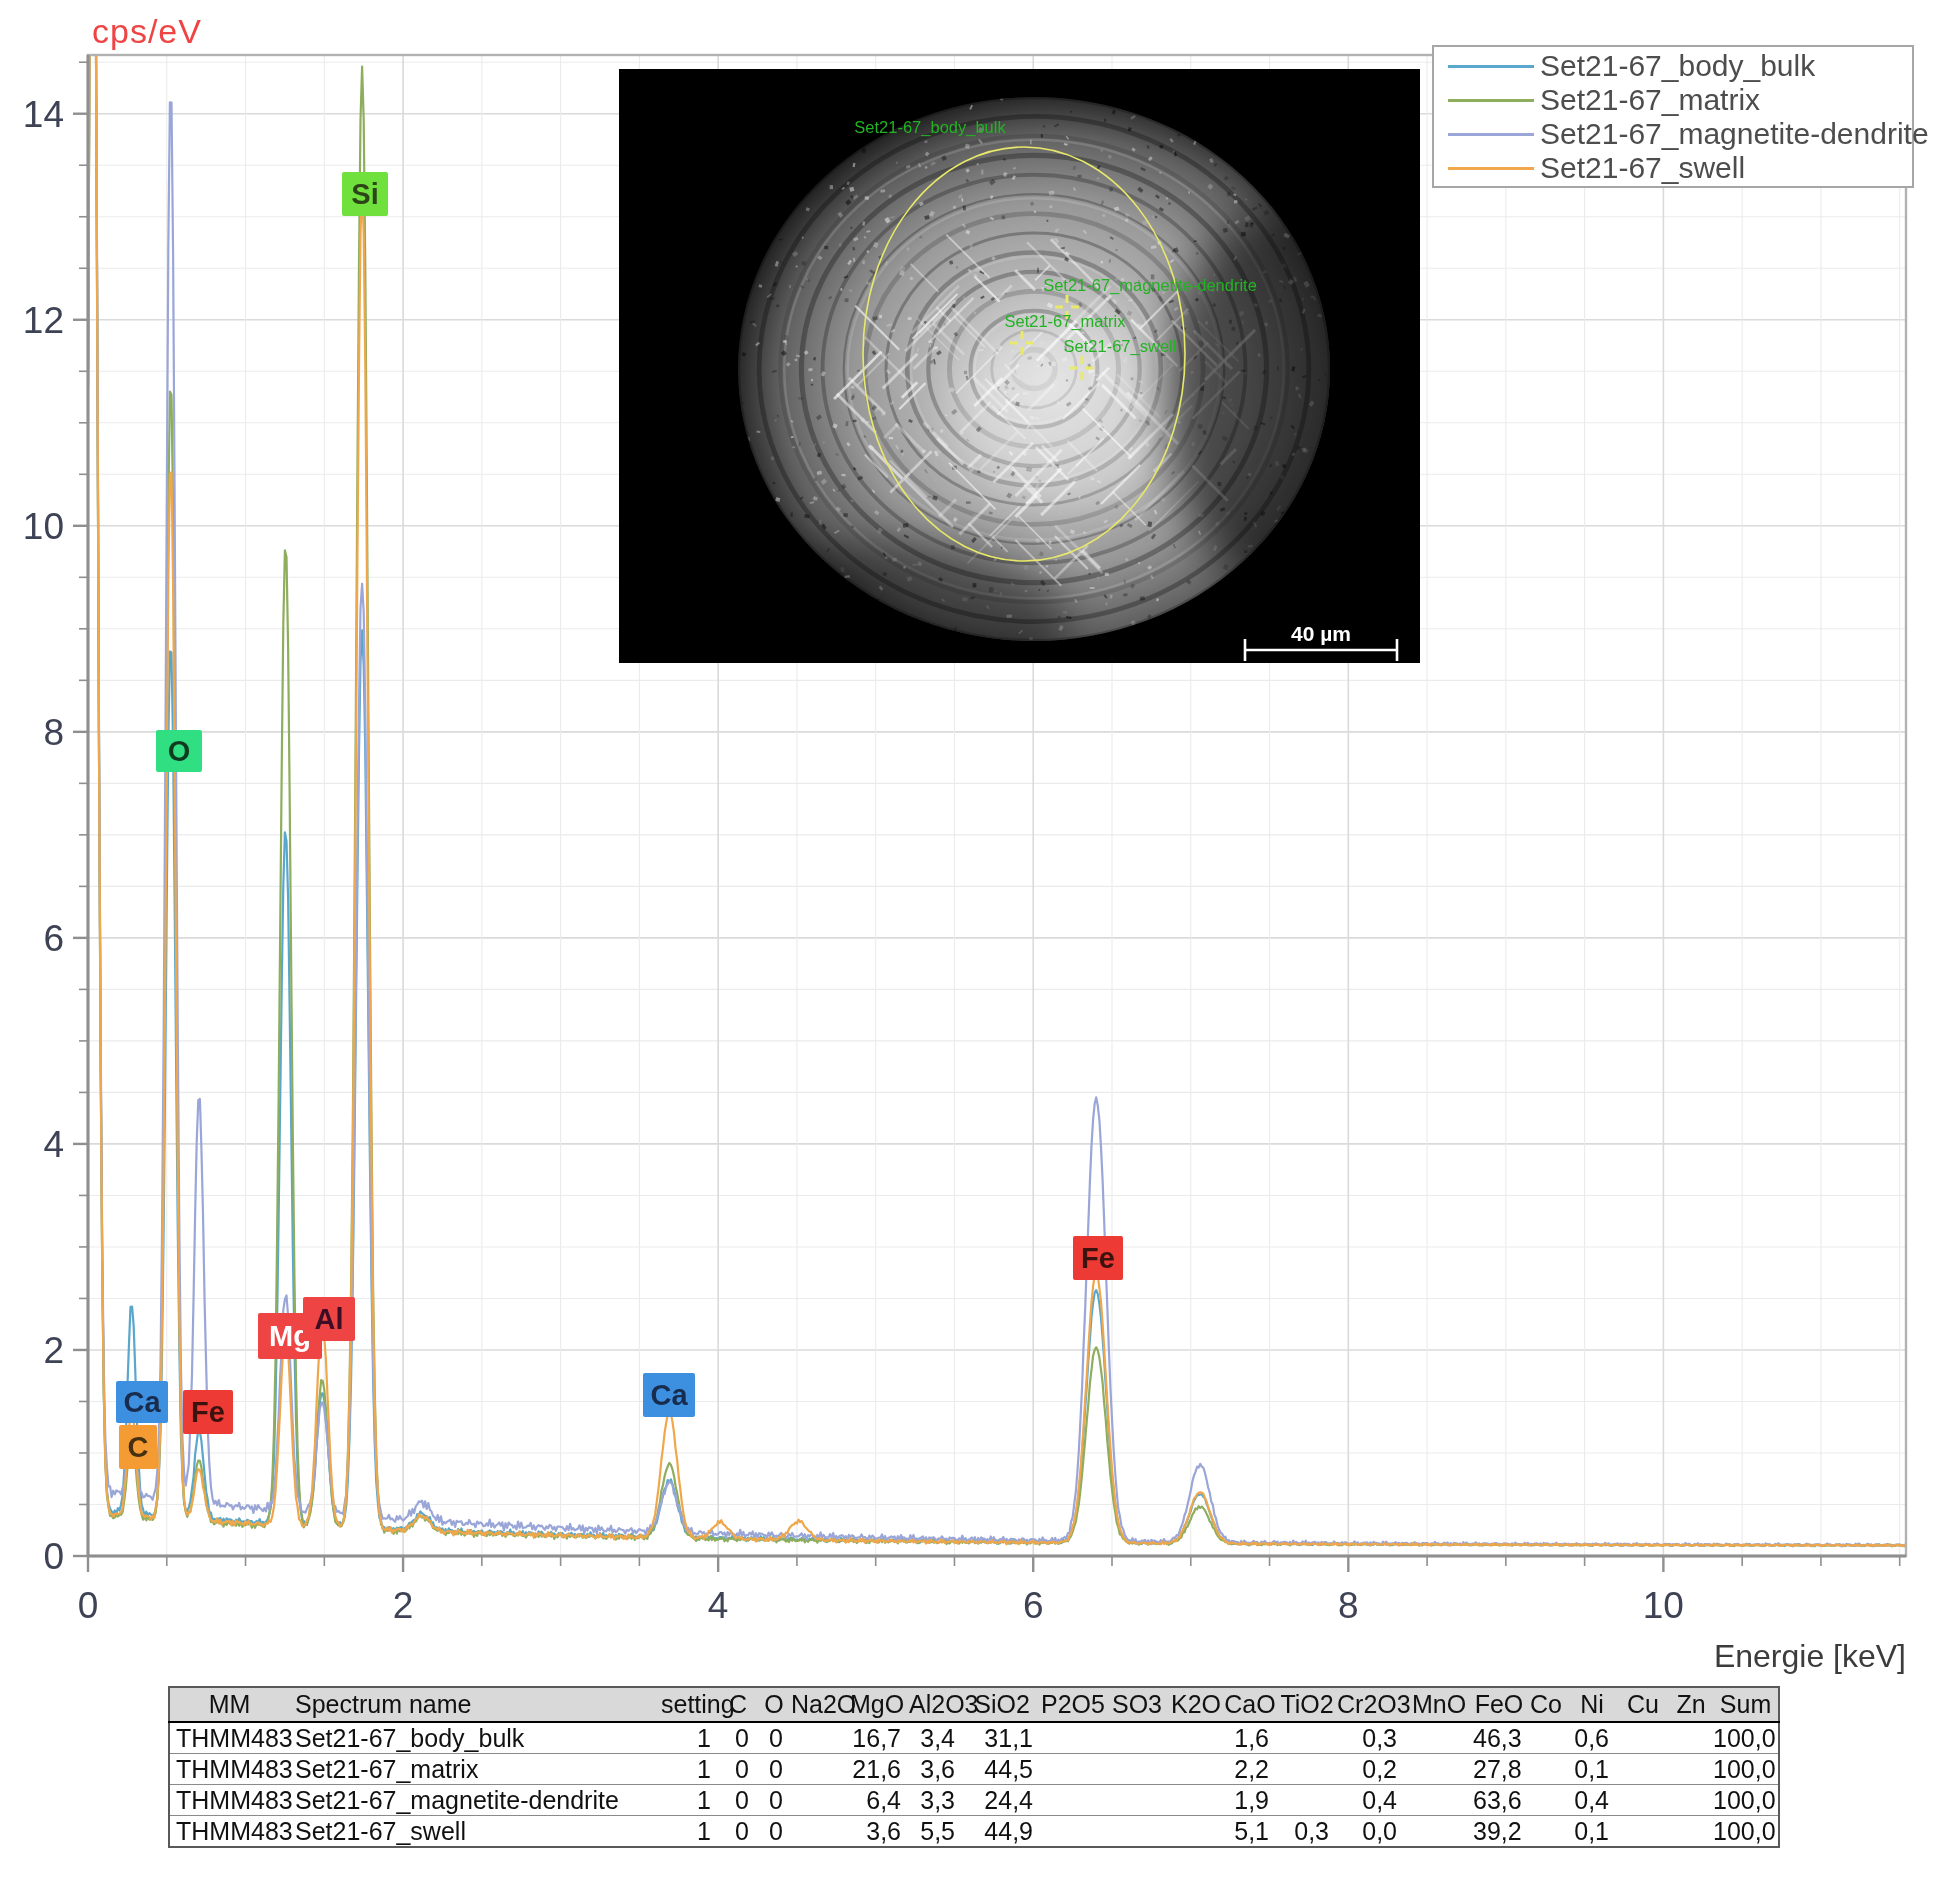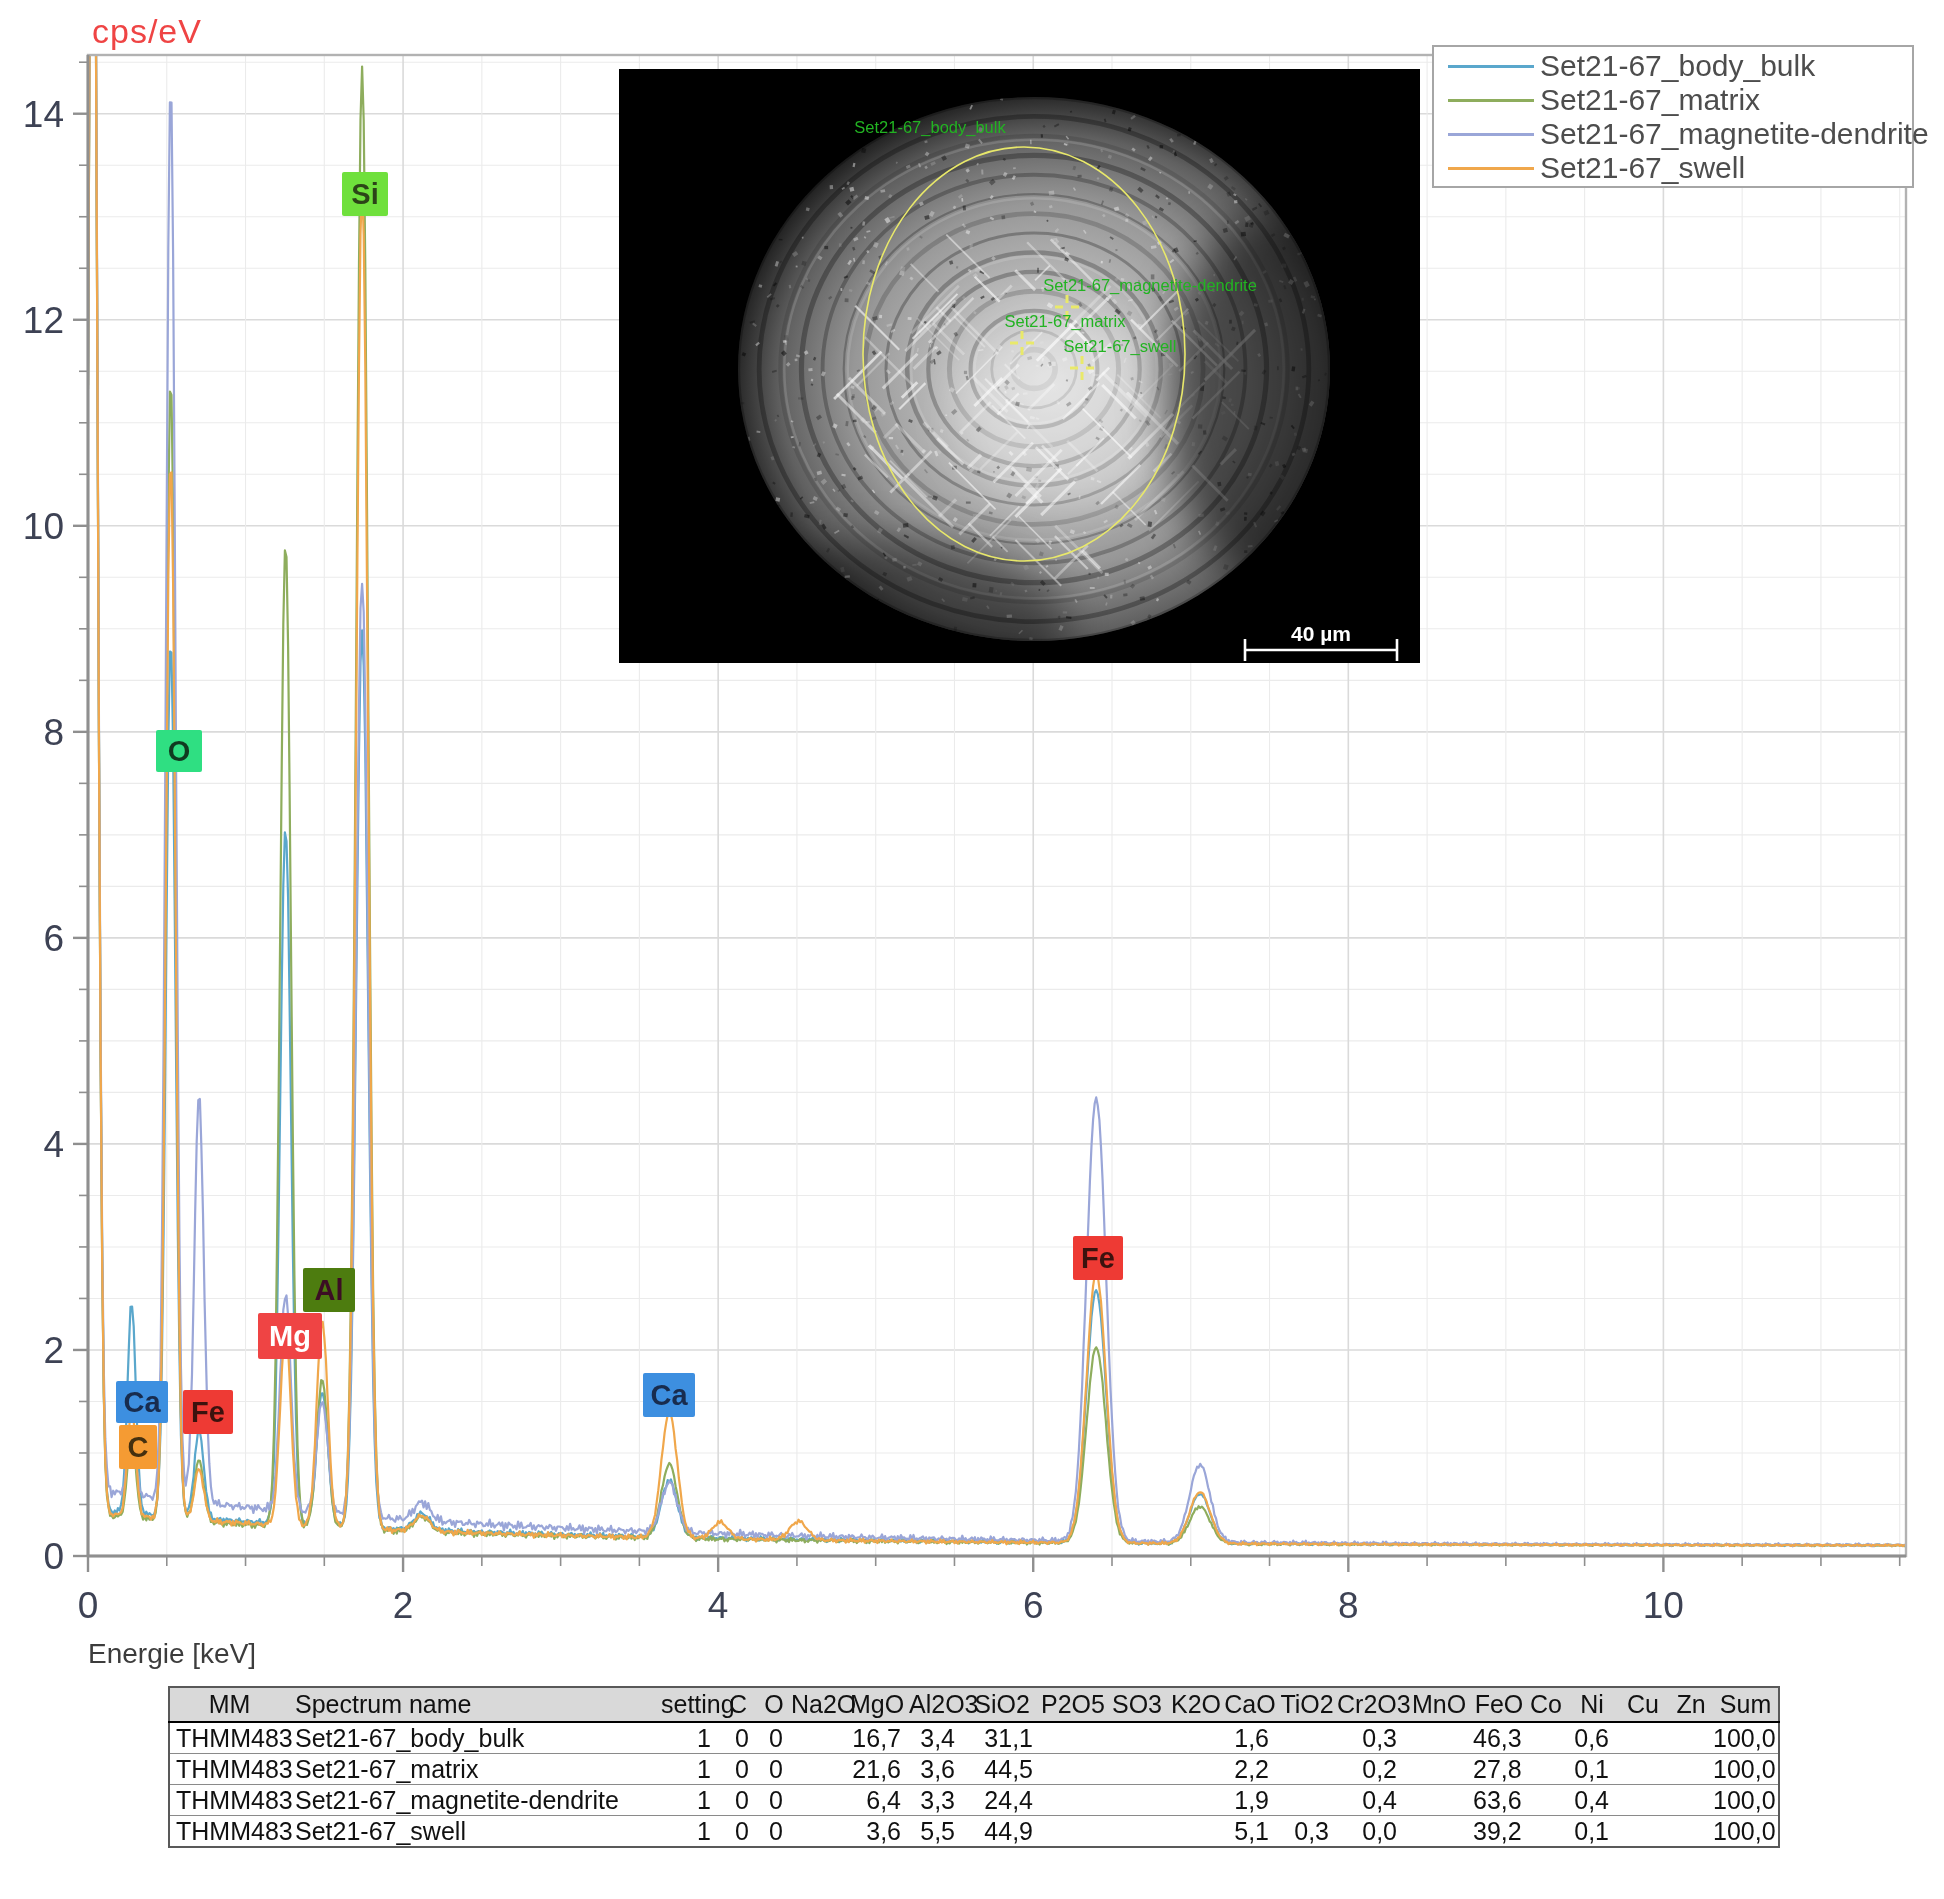--- a/index.html
+++ b/index.html
@@ -1,20 +1,20 @@
 <!DOCTYPE html>
 <html><head>
 <meta charset="utf-8">
 <style>
   html,body{margin:0;padding:0;background:#ffffff;}
   .stage{position:relative;width:1944px;height:1899px;background:#ffffff;overflow:hidden;
          font-family:"Liberation Sans", sans-serif;}
   .y-axis-title{position:absolute;left:92px;top:12px;font-size:34px;color:#ef4444;letter-spacing:1px;}
-  .x-axis-title{position:absolute;left:88px;top:1638px;width:1818px;text-align:left;
-                font-size:28px;color:#3c3c3c;}
+  .x-axis-title{position:absolute;left:88px;top:1638px;width:1818px;text-align:right;
+                font-size:32px;color:#3c3c3c;}
   #plot-svg{position:absolute;left:0;top:0;}
   .elem-label{position:absolute;display:flex;align-items:center;justify-content:center;
               font-size:29px;font-weight:600;border-radius:2px;}
   #inset{position:absolute;left:619px;top:69px;width:801px;height:594px;background:#000;}
   #legend{position:absolute;left:1432px;top:45px;width:482px;height:143px;background:#ffffff;
           border:2px solid #a6a6a6;box-sizing:border-box;display:flex;flex-direction:column;
           justify-content:space-around;padding:2px 0 2px 14px;}
   .legend-row{display:flex;align-items:center;height:34px;}
   .legend-swatch{width:86px;height:3px;margin-right:6px;flex:0 0 auto;}
   .legend-label{font-size:30px;color:#4d4d4d;white-space:nowrap;}
@@ -177,21 +177,21 @@
     </svg>
   <div class="x-axis-title">Energie [keV]</div>
 
   <div id="element-labels">
       <div class="elem-label" style="left: 342px; top: 172px; width: 46px; height: 44px; background: rgb(111, 224, 60); color: rgb(44, 68, 24);">Si</div>
       <div class="elem-label" style="left: 156px; top: 730px; width: 46px; height: 42px; background: rgb(47, 223, 130); color: rgb(16, 58, 32);">O</div>
       <div class="elem-label" style="left: 116px; top: 1381px; width: 52px; height: 42px; background: rgb(61, 143, 224); color: rgb(24, 44, 78);">Ca</div>
       <div class="elem-label" style="left: 119px; top: 1425px; width: 38px; height: 44px; background: rgb(245, 155, 51); color: rgb(69, 48, 15);">C</div>
       <div class="elem-label" style="left: 183px; top: 1390px; width: 50px; height: 44px; background: rgb(238, 58, 52); color: rgb(59, 18, 14);">Fe</div>
       <div class="elem-label" style="left: 258px; top: 1313px; width: 64px; height: 46px; background: #ef4444; color: rgb(255, 255, 255);">Mg</div>
-      <div class="elem-label" style="left: 303px; top: 1268px; width: 52px; height: 44px; background: #4d7c0f; color: rgb(60, 13, 36);">Al</div>
+      <div class="elem-label" style="left: 303px; top: 1297px; width: 52px; height: 44px; background: #ef4444; color: rgb(60, 13, 36);">Al</div>
       <div class="elem-label" style="left: 643px; top: 1373px; width: 52px; height: 44px; background: rgb(61, 143, 224); color: rgb(24, 44, 78);">Ca</div>
       <div class="elem-label" style="left: 1073px; top: 1236px; width: 50px; height: 44px; background: rgb(238, 58, 52); color: rgb(59, 18, 14);">Fe</div>
     </div>
 
   <div id="inset">
     <svg id="inset-svg" width="801" height="594" viewBox="0 0 801 594">
         <rect x="0" y="0" width="801" height="594" fill="#000"></rect>
         <defs>
           <radialGradient id="pg" cx="53%" cy="53%" r="56%">
             <stop offset="0%" stop-color="#d9d9d9"></stop>

